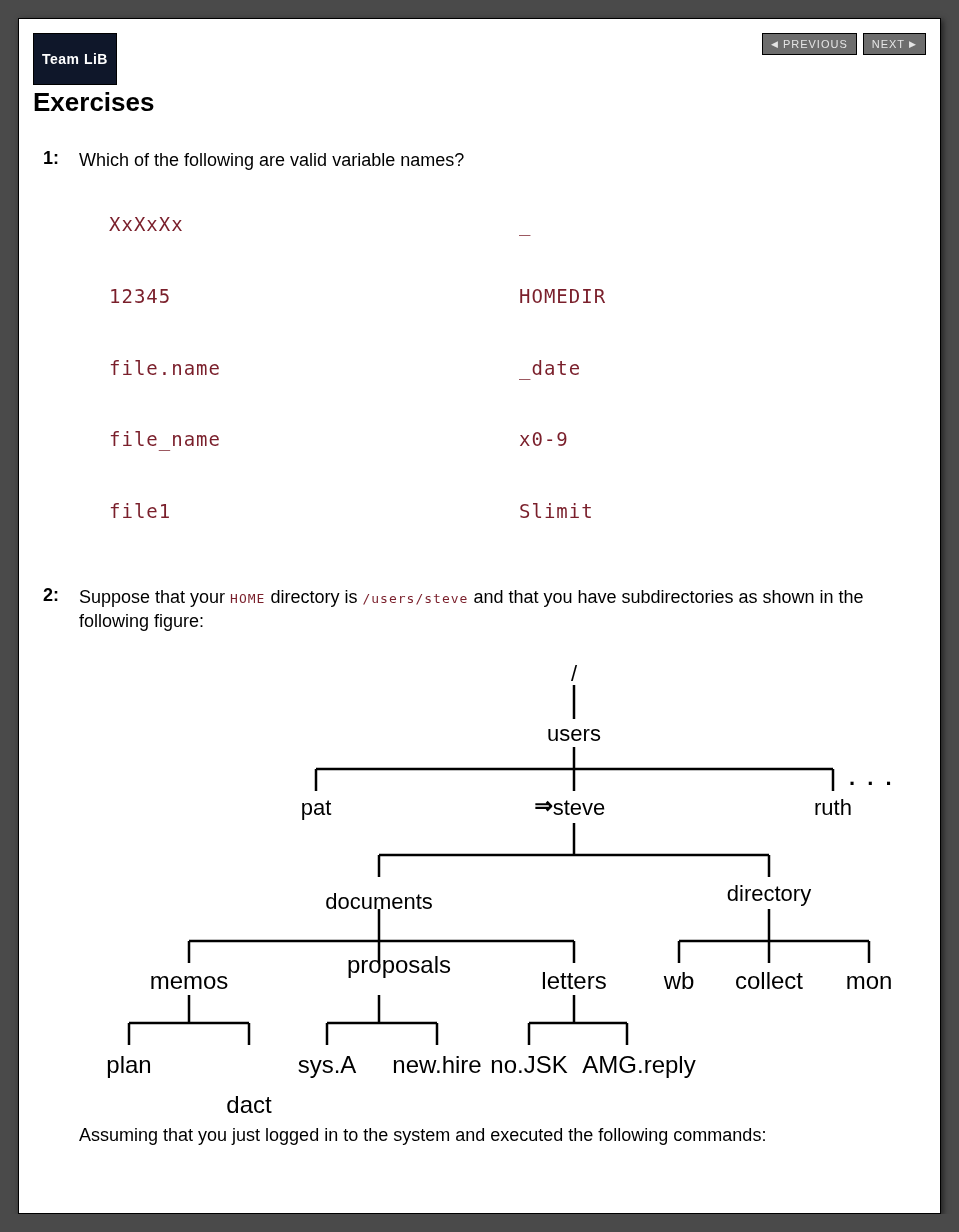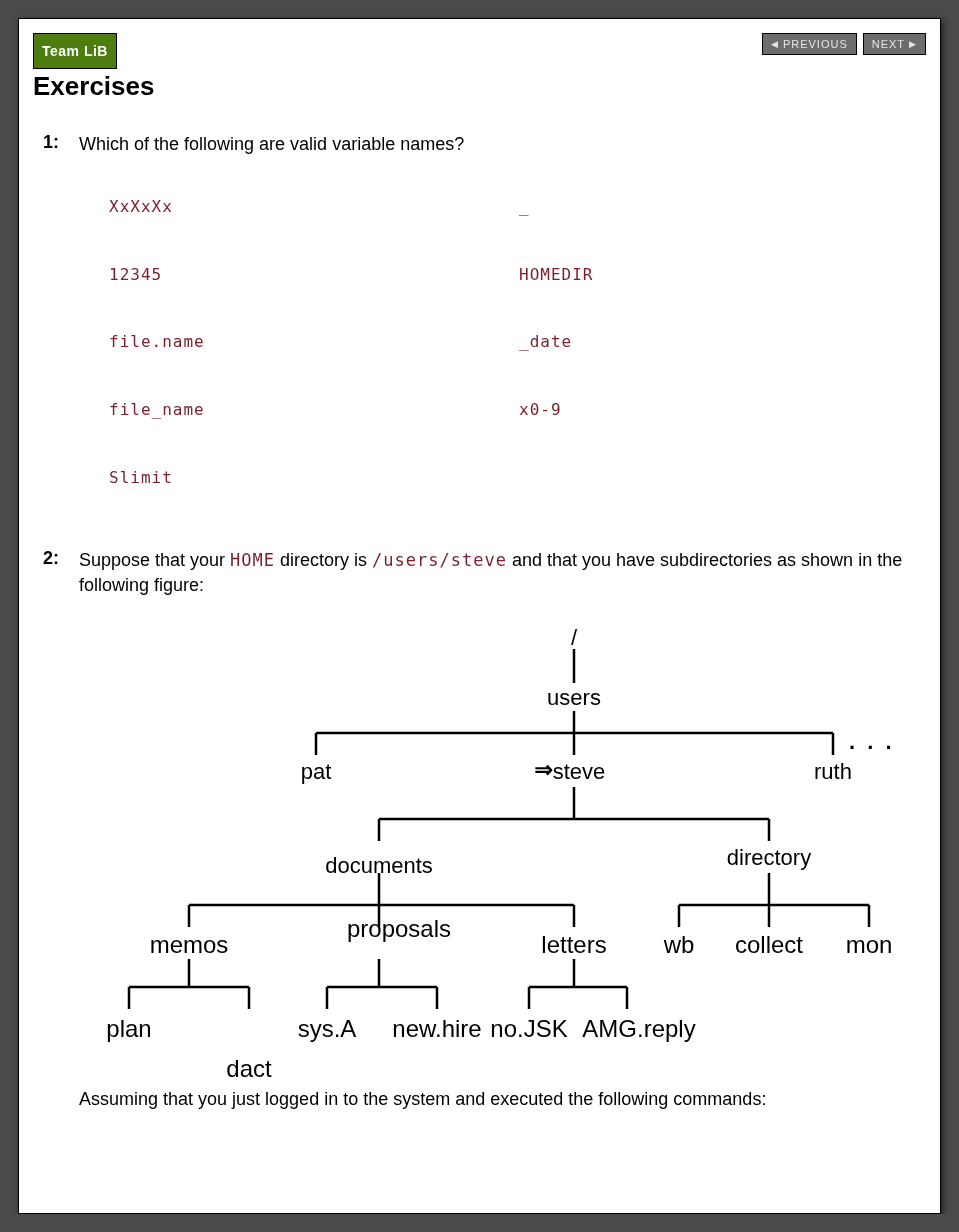--- a/index.html
+++ b/index.html
@@ -24,25 +24,25 @@
     position: relative;
   }
 
   
   .topbar {
     display: flex;
     justify-content: space-between;
     align-items: flex-start;
   }
   .team-lib {
-    background: #4d7c0f;
+    background: #0f172a;
     color: #fff;
     font-weight: bold;
     font-size: 14px;
-    padding: 9px 8px;
+    padding: 17px 8px;
     border: 1px solid #000;
     display: inline-block;
     font-family: Arial, sans-serif;
     letter-spacing: .5px;
   }
   .nav-right {
     display: flex;
     gap: 6px;
   }
   .nav-btn {
@@ -95,29 +95,29 @@
     display: grid;
     grid-template-columns: 1fr 1fr;
     row-gap: 46px;
     column-gap: 0;
     margin: 40px 0 0 30px;
     width: 820px;
   }
   .var-cell {
     font-family: "Lucida Console", Monaco, monospace;
     letter-spacing: 1px;
-    font-size: 16px;
+    font-size: 19px;
     color: #7a1f2b;
   }
 
   .mono {
     font-family: "Lucida Console", Monaco, monospace;
     letter-spacing: 1px;
     color: #7a1f2b;
-    font-size: 17px;
+    font-size: 13px;
   }
 
   
   .tree-wrap {
     margin: 30px 0 30px 0;
     position: relative;
     width: 830px;
     height: 430px;
     font-family: Arial, sans-serif;
   }
@@ -190,20 +190,21 @@
         <span>Which of the following are valid variable names?</span>
         <div class="var-table">
           <div class="var-cell">XxXxXx</div>
           <div class="var-cell">_</div>
           <div class="var-cell">12345</div>
           <div class="var-cell">HOMEDIR</div>
           <div class="var-cell">file.name</div>
           <div class="var-cell">_date</div>
           <div class="var-cell">file_name</div>
           <div class="var-cell">x0-9</div>
+          <div class="var-cell">file1</div>
           <div class="var-cell">Slimit</div>
         </div>
       </div>
     </div>
 
     <div class="exercise" style="margin-bottom:0;">
       <div class="num">2:</div>
       <div class="body">
         <span>Suppose that your </span><span class="mono">HOME</span><span> directory is </span><span class="mono">/users/steve</span><span> and that you have subdirectories as shown in the following figure:</span>
 

